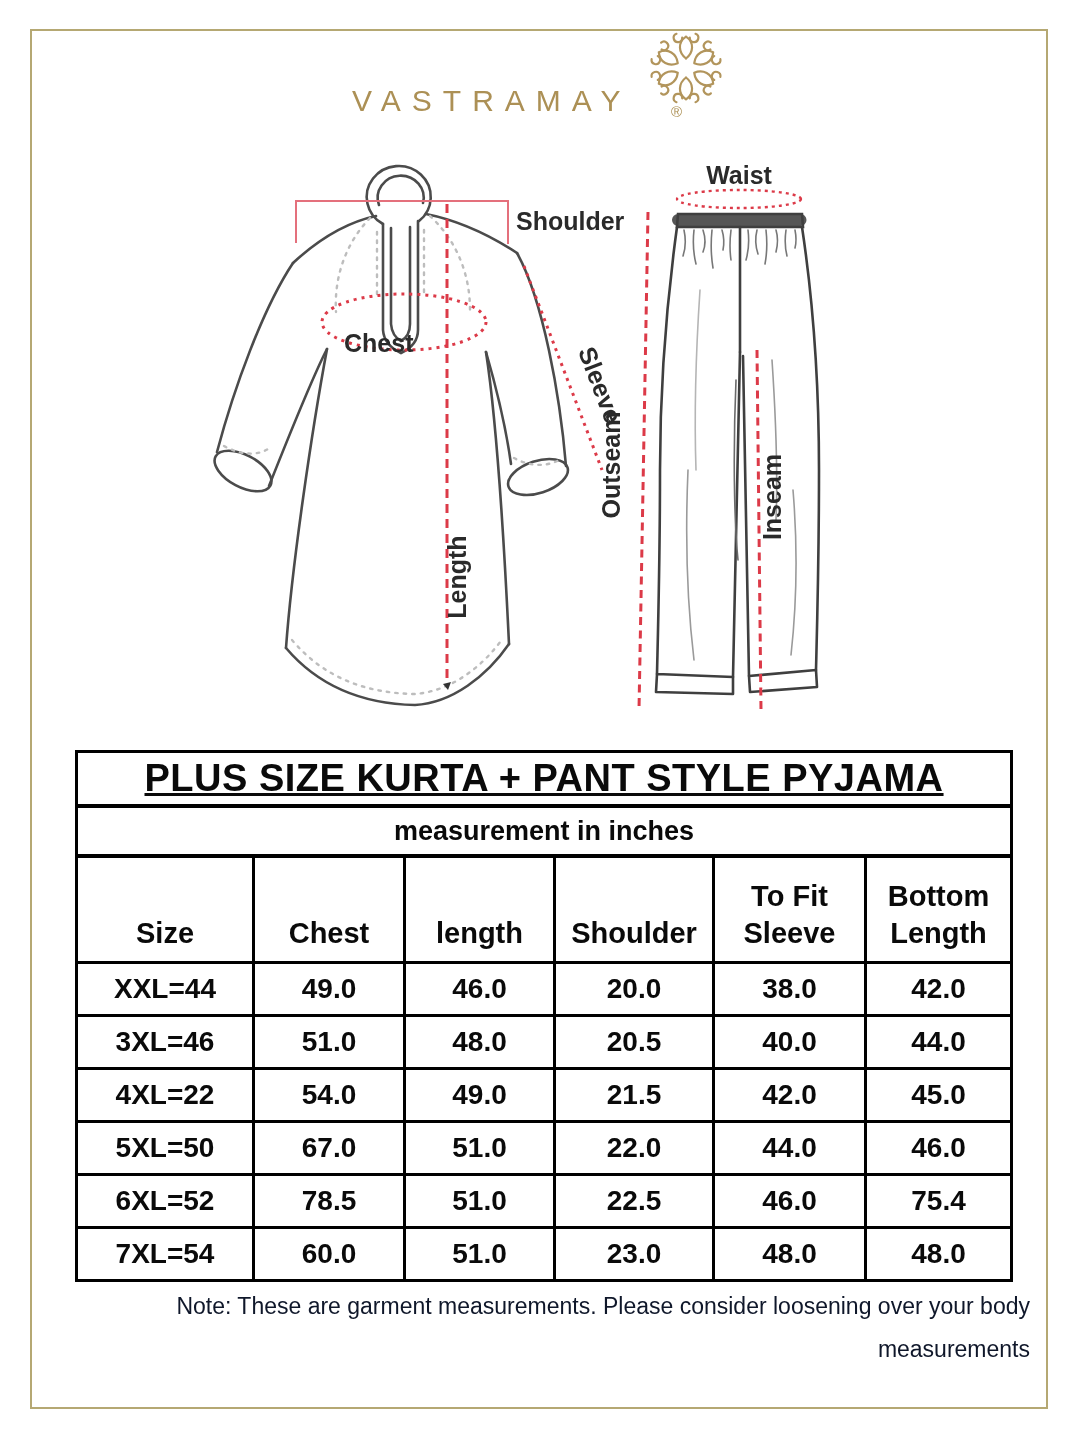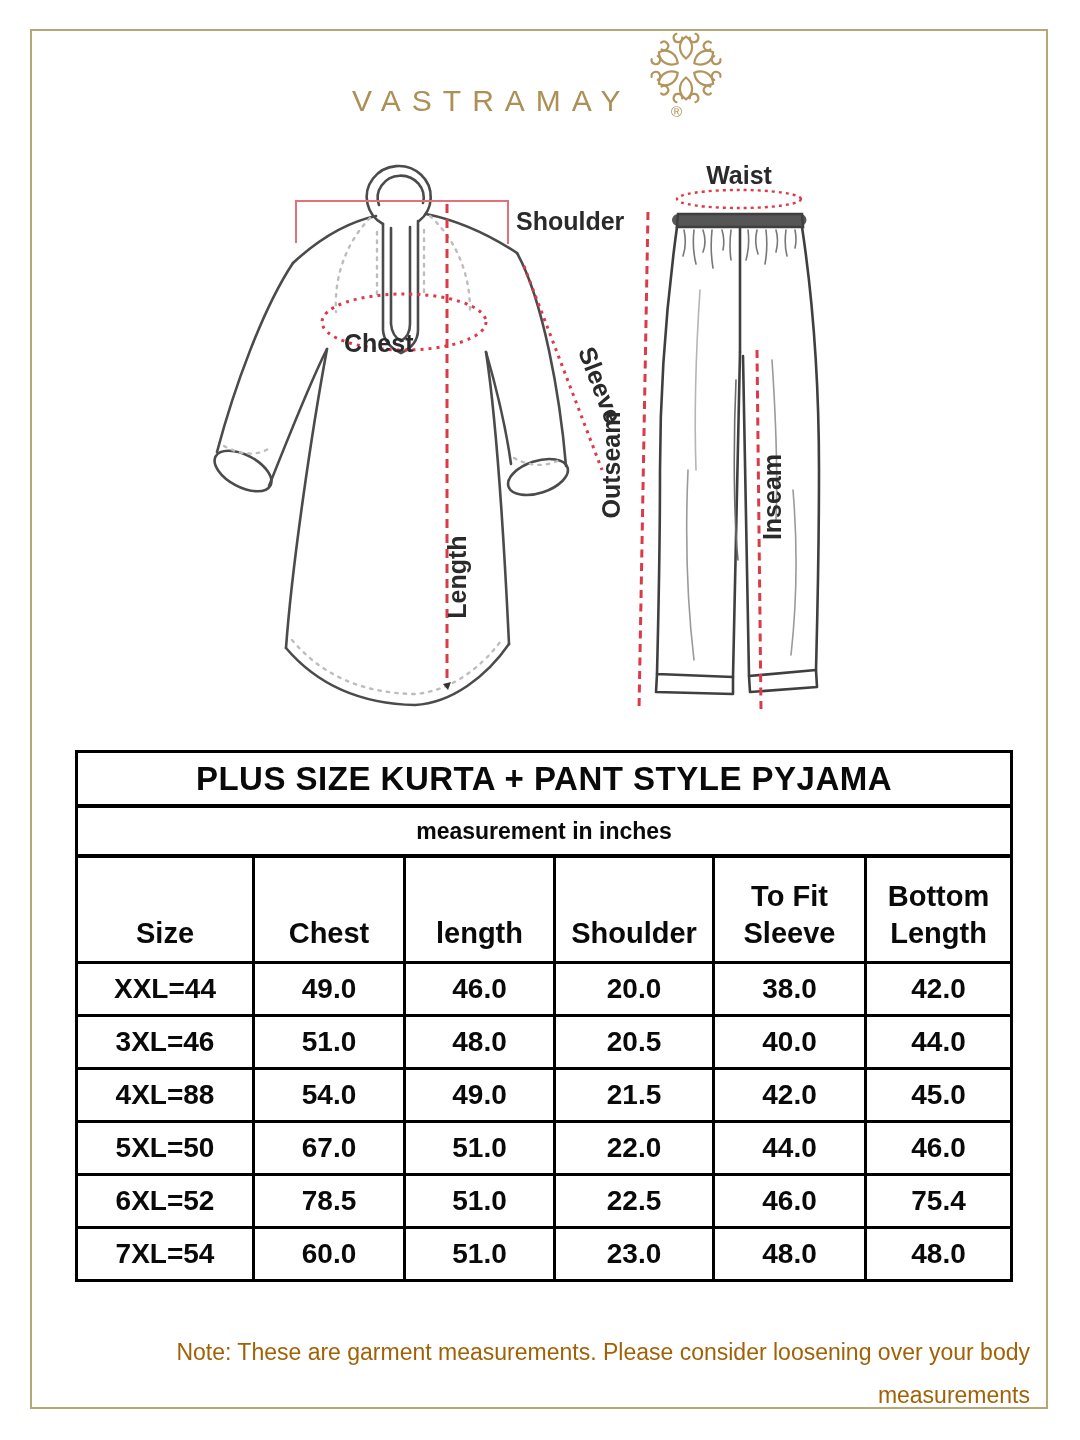--- a/index.html
+++ b/index.html
@@ -43,39 +43,40 @@
     border-collapse:collapse;table-layout:fixed;
     color:#0a0a0a;
   }
   .size-table td,.size-table th{
     border:3px solid #000;
     text-align:center;
     font-weight:bold;
     overflow:hidden;
   }
   .size-table .title-cell{
-    height:49px;font-size:33px;letter-spacing:.5px;
+    height:49px;font-size:38px;letter-spacing:.5px;
     border-bottom-width:4px;
+    text-decoration:underline;
   }
   .size-table .unit-cell{
-    height:44px;font-size:23px;
+    height:44px;font-size:27px;
     border-bottom-width:4px;
   }
   .size-table th.col-head{
     height:94px;font-size:29px;
     vertical-align:bottom;padding-bottom:8px;line-height:1.3;
   }
   .size-table td.data-cell{
     height:48px;font-size:28px;border-radius:24px;
   }
   
   .note{
     position:absolute;left:52px;top:1285px;width:978px;
     text-align:right;
-    font-size:23px;line-height:1.85;color:#a16207;margin-top:46px;
+    font-size:23px;line-height:1.85;color:#0f172a;
   }
 </style>
 </head>
 <body>
 
 <div class="gold-frame"></div>
 
 <div class="brand-text">VASTRAMAY</div>
 <div class="brand-reg">®</div>
 <svg class="brand-ornament" width="80" height="76" viewBox="-40 -40 80 80">
@@ -227,21 +228,21 @@
     </tr>
     <tr>
       <td class="data-cell">3XL=46</td>
       <td class="data-cell">51.0</td>
       <td class="data-cell">48.0</td>
       <td class="data-cell">20.5</td>
       <td class="data-cell">40.0</td>
       <td class="data-cell">44.0</td>
     </tr>
     <tr>
-      <td class="data-cell">4XL=88</td>
+      <td class="data-cell">4XL=22</td>
       <td class="data-cell">54.0</td>
       <td class="data-cell">49.0</td>
       <td class="data-cell">21.5</td>
       <td class="data-cell">42.0</td>
       <td class="data-cell">45.0</td>
     </tr>
     <tr>
       <td class="data-cell">5XL=50</td>
       <td class="data-cell">67.0</td>
       <td class="data-cell">51.0</td>

